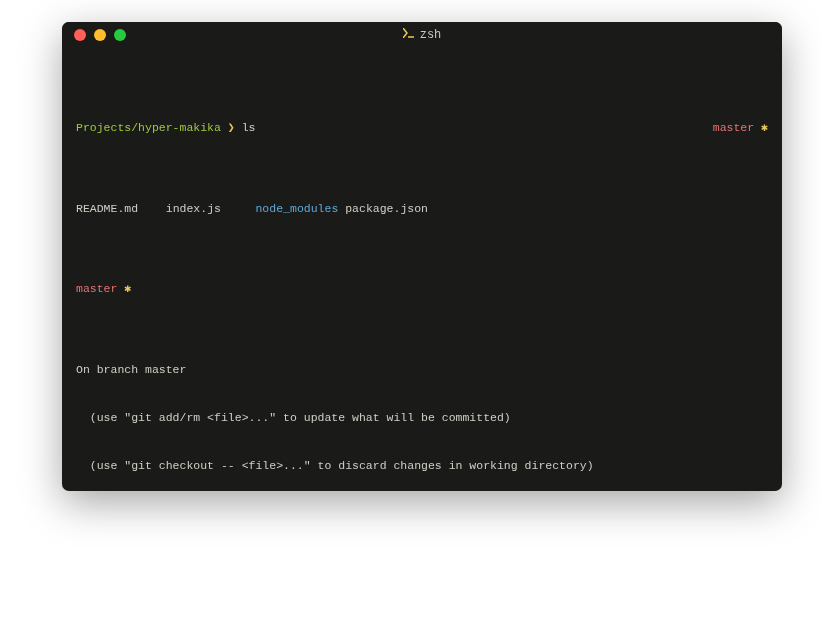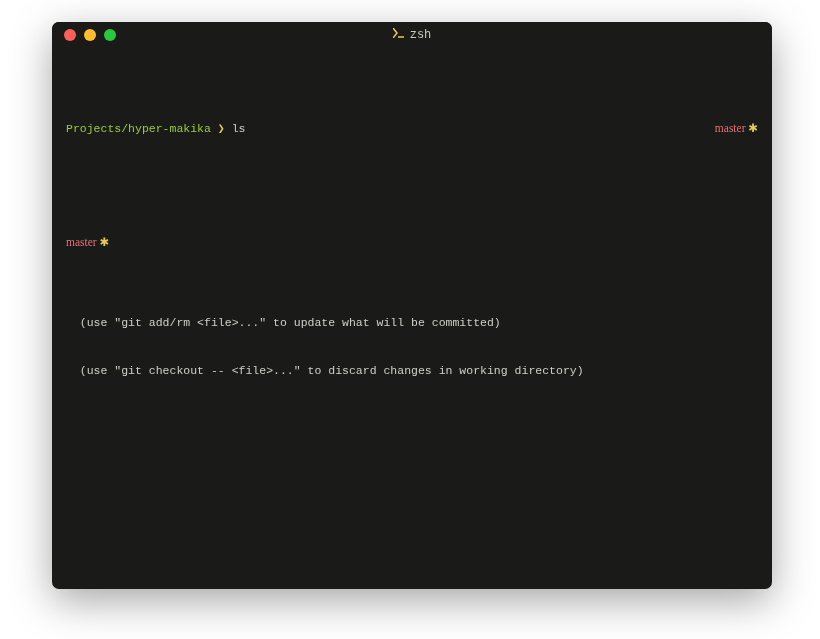--- a/index.html
+++ b/index.html
@@ -9,23 +9,23 @@
     font-family: Menlo, Monaco, "Courier New", monospace;
     font-size: 11.5px;
     line-height: 1.4;
     width: 820px;
     height: 639px;
     overflow: hidden;
   }
   .window {
     position: absolute;
     top: 22px;
-    left: 52px;
+    left: 62px;
     width: 720px;
-    height: 567px;
+    height: 469px;
     background: #1a1a18;
     border-radius: 7px;
     box-shadow: 0 12px 40px rgba(0,0,0,0.35);
     overflow: hidden;
   }
   .titlebar {
     height: 26px;
     background: #1a1a18;
     display: flex;
     align-items: center;
@@ -65,21 +65,21 @@
     padding: 8px 14px;
     color: #cfcfc6;
     white-space: pre;
   }
   .line {
     display: flex;
     justify-content: space-between;
     align-items: baseline;
   }
   .left { white-space: pre; }
-  .right { white-space: pre; font-family: Liberation Serif, serif; }
+  .right { white-space: pre; }
   .green { color: #9ccc3c; }
   .yellow { color: #e8c95a; }
   .blue { color: #5fa9d6; }
   .red { color: #e57373; }
   .fg { color: #cfcfc6; font-family: Liberation Mono, monospace; }
   .branch-star { color: #e8c95a; }
 </style>
 </head>
 <body>
 
@@ -103,27 +103,32 @@
 
   <div class="terminal-body">
 
     
     <div class="line">
       <span class="left"><span class="green">Projects/hyper-makika</span> <span class="yellow">❯</span> <span class="fg">ls</span></span>
       <span class="right"><span class="red">master</span> <span class="branch-star">✱</span></span>
     </div>
 
     
+    <div class="line">
+      <span class="left"><span class="fg">README.md</span>    <span class="fg">index.js</span>     <span class="blue">node_modules</span> <span class="fg">package.json</span></span>
+      <span class="right"></span>
+    </div>
 
     
     <div class="line">
       <span class="right"><span class="red">master</span> <span class="branch-star">✱</span></span>
     </div>
 
     
+    <div class="fg">On branch master</div>
     <div class="fg">  (use "git add/rm &lt;file&gt;..." to update what will be committed)</div>
     <div class="fg">  (use "git checkout -- &lt;file&gt;..." to discard changes in working directory)</div>
     <div class="fg">&nbsp;</div>
     <div>           </div>
     
     
     
     
 
     

